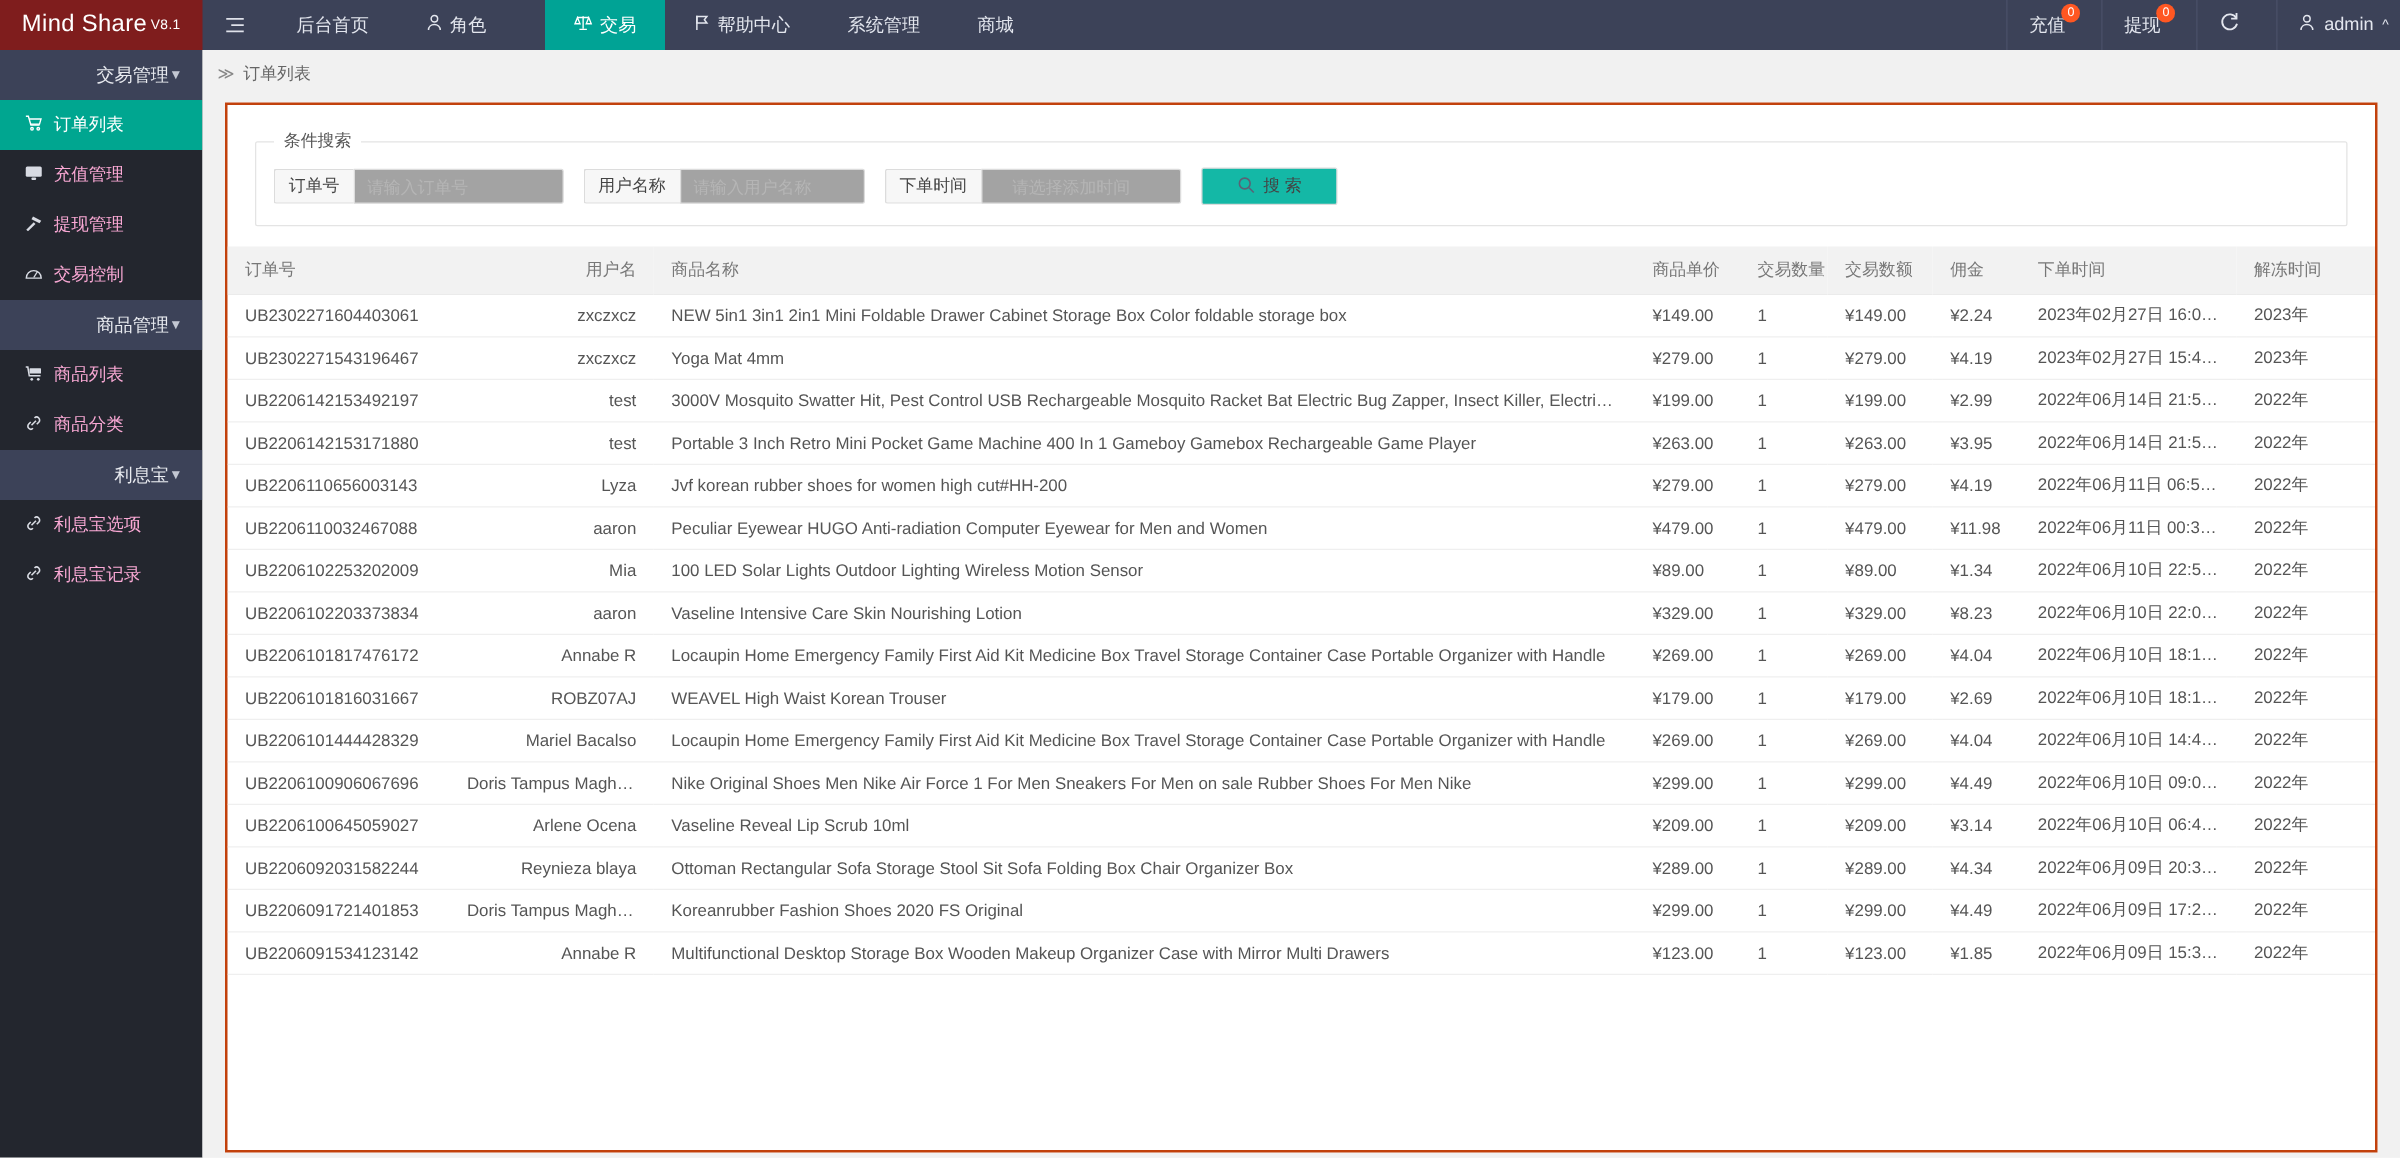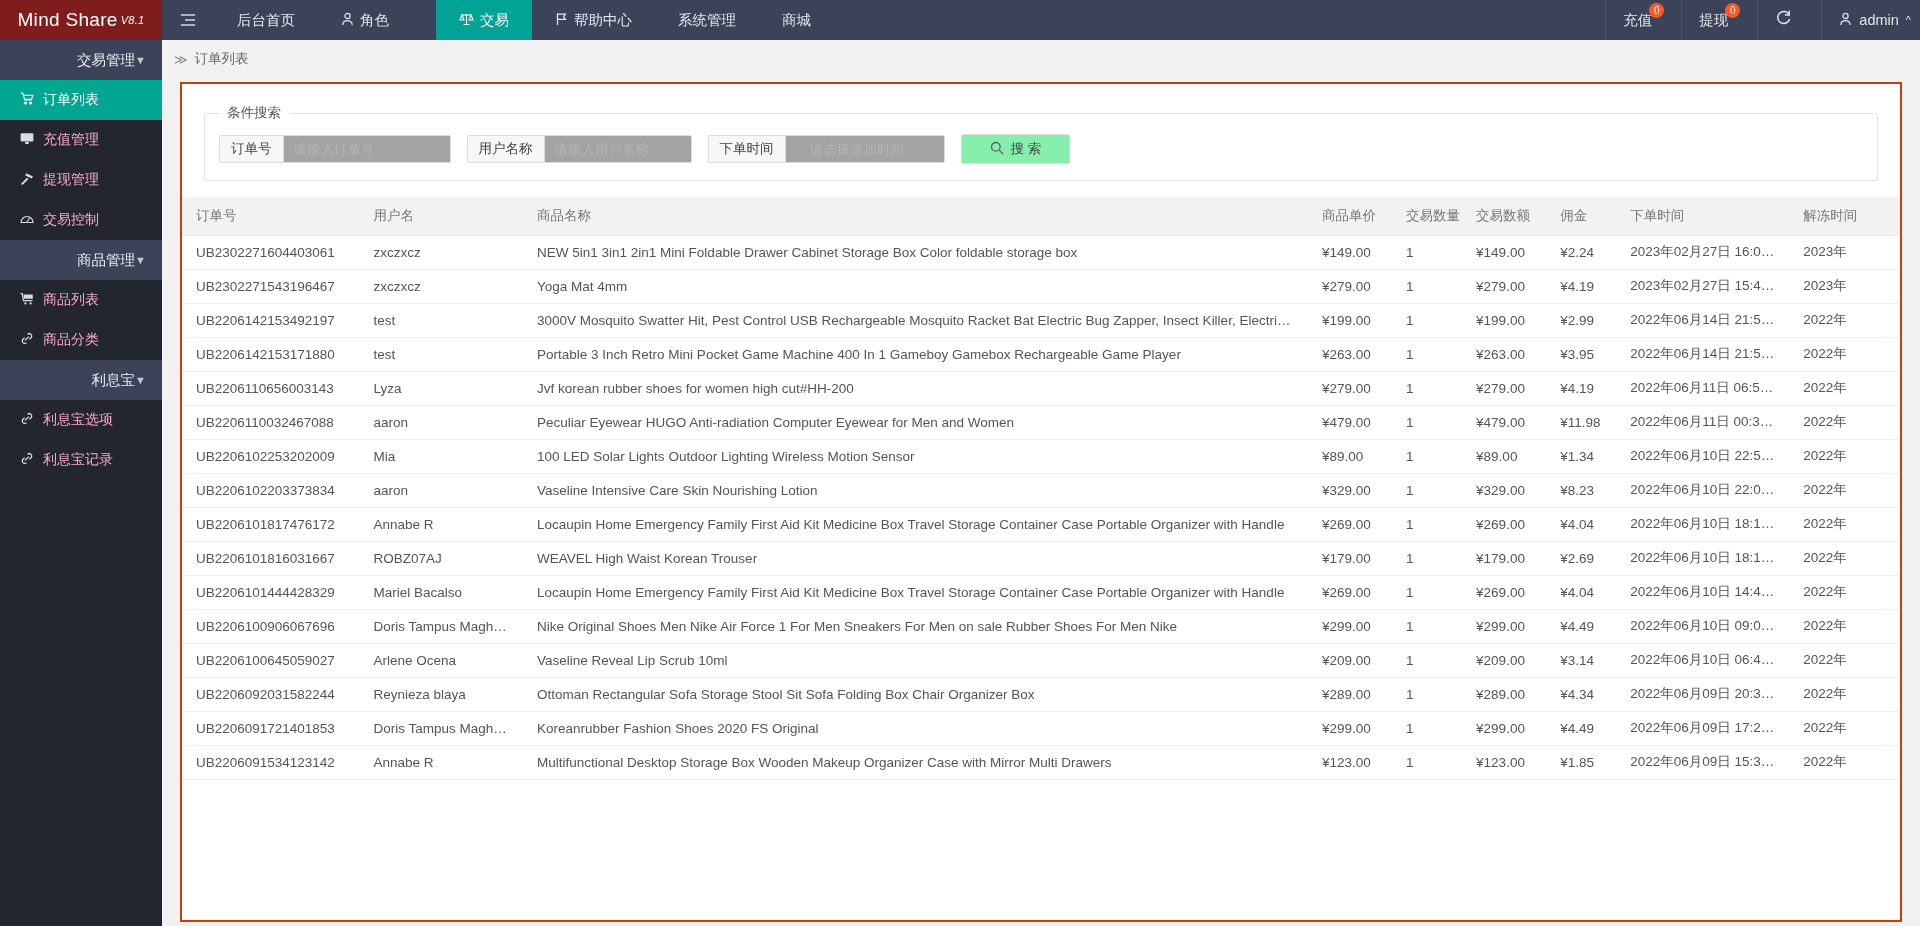--- a/index.html
+++ b/index.html
@@ -15,21 +15,21 @@
     position: absolute; top: 0; left: 0; width: 1920px; height: 40px;
     background: #3c4258; color: #e6e8ee;
     display: flex; align-items: stretch;
   }
   .brand {
     width: 162px; min-width: 162px; height: 40px;
     display: flex; align-items: center; justify-content: center;
     font-size: 19px; color: #ffffff; letter-spacing: .3px;
     background: #7f1d1d;
   }
-  .brand .ver { font-size: 11px; vertical-align: super; margin-left: 3px; font-style: italic; }
+  .brand .ver { font-size: 11px; vertical-align: super; margin-left: 3px; }
   .nav-toggle {
     width: 52px; display: flex; align-items: center; justify-content: center;
     color: #dfe2ea; font-size: 17px; cursor: pointer;
   }
   .nav { display: flex; align-items: stretch; }
   .nav-item {
     padding: 0 23px; display: flex; align-items: center; gap: 6px;
     font-size: 14.5px; color: #e3e6ee; cursor: pointer; white-space: nowrap;
   }
   .nav-item.active { background: #00a395; color: #fff; margin-left: 24px; }
@@ -104,21 +104,21 @@
     border: 1px solid #dcdcdc; height: 28px; font-size: 13.5px;
     padding: 0 10px; color: #333; outline: none; background: #a3a3a3;
     border-radius: 0 2px 2px 0;
     font-family: "Liberation Sans", sans-serif;
   }
   .ig-input::placeholder { color: #b5b5b5; }
   .w-order { width: 168px; }
   .w-user { width: 148px; }
   .w-time { width: 160px; padding-left: 24px; }
   .btn-search {
-    height: 30px; border: 1px solid #dcdcdc; background: #86efac;
+    height: 30px; border: 1px solid #dcdcdc; background: #14b8a6;
     font-size: 13.5px; color: #444; padding: 0 28px; cursor: pointer;
     display: flex; align-items: center; gap: 7px; border-radius: 2px;
     font-family: "Liberation Sans", sans-serif;
   }
 
   
   .table-wrap {
     margin-top: 16px; width: 100%; overflow: hidden;
   }
   table { border-collapse: collapse; width: 1780px; table-layout: fixed; }
@@ -126,21 +126,21 @@
     background: #f2f2f2; color: #777; font-weight: normal;
     font-size: 13.5px; text-align: left; height: 38px; padding: 0 14px;
     border-bottom: 1px solid #ebebeb; white-space: nowrap;
   }
   tbody td {
     font-size: 13.5px; color: #555; height: 34px; padding: 0 14px;
     border-bottom: 1px solid #efefef; white-space: nowrap;
     overflow: hidden; text-overflow: ellipsis;
   }
   .c-order { width: 152px; }
-  .c-user  { width: 140px; }
+  .c-user  { width: 140px; text-align: right; }
   .c-name  { width: 672px; }
   .c-price { width: 72px; }
   .c-qty   { width: 60px; }
   .c-amt   { width: 72px; }
   .c-fee   { width: 60px; }
   .c-time  { width: 148px; }
   .c-unf   { width: 148px; }
 </style>
 </head>
 <body>

